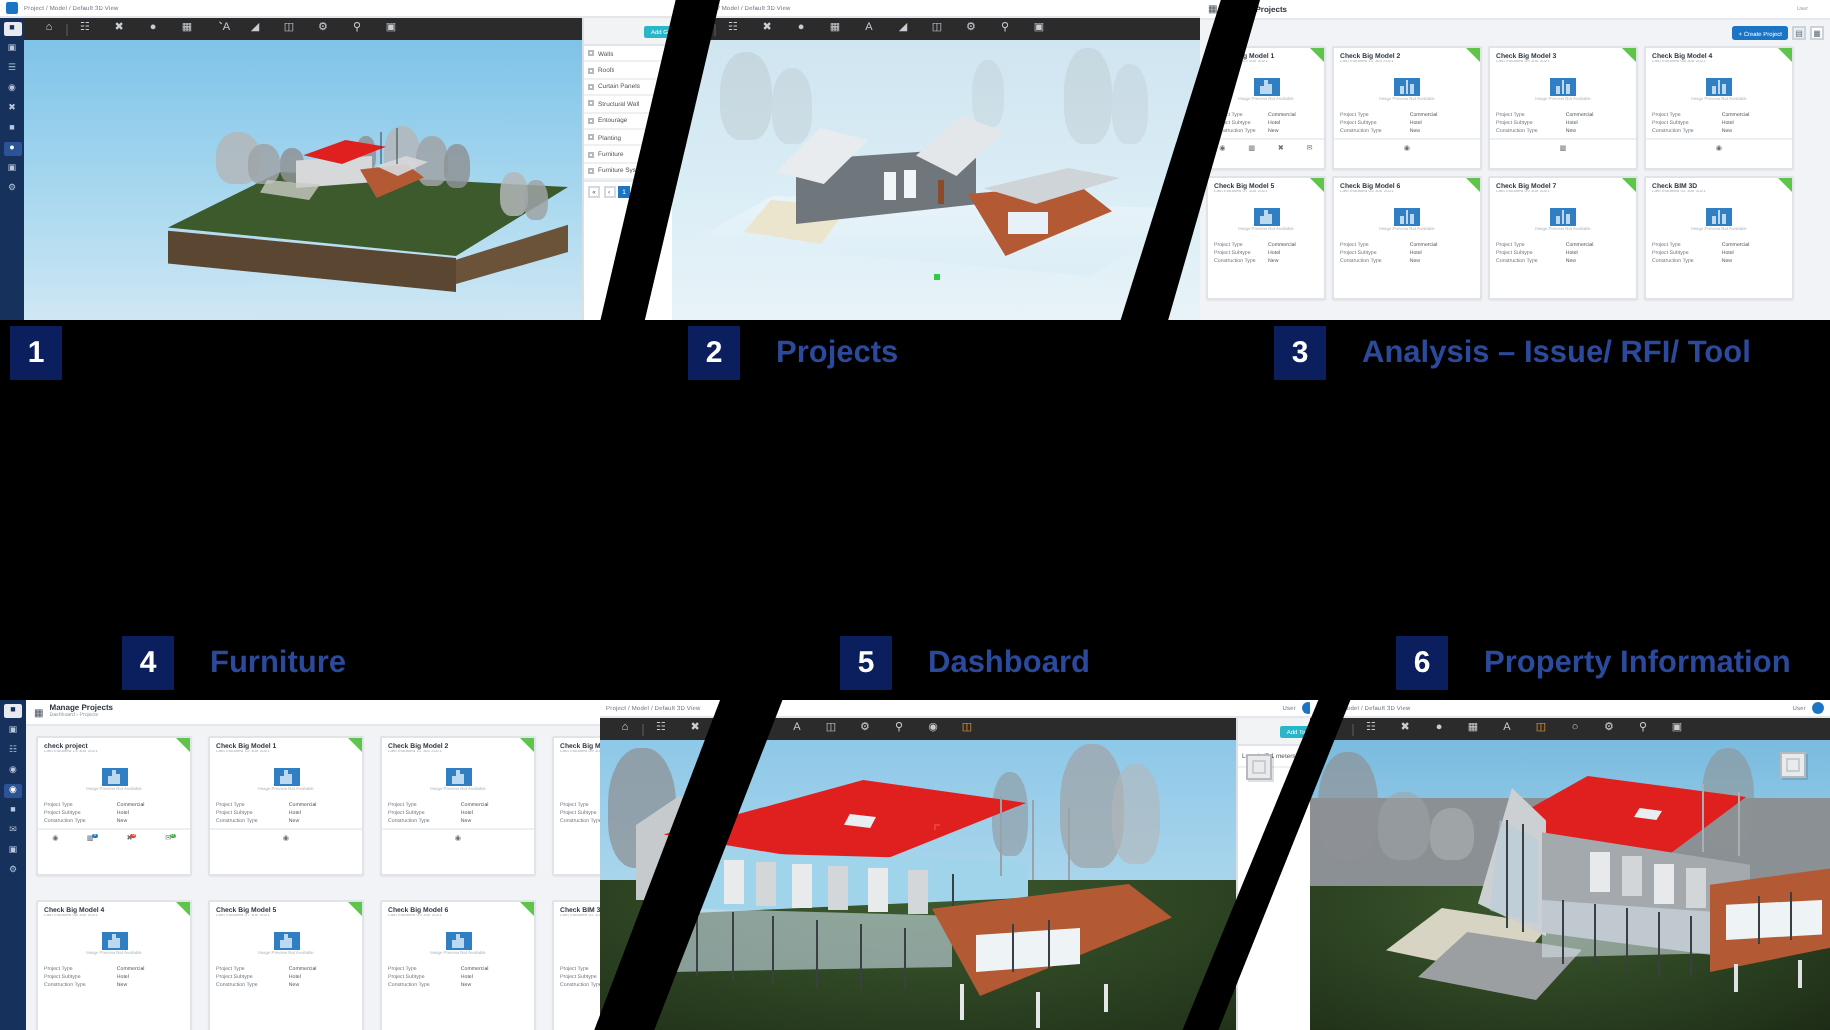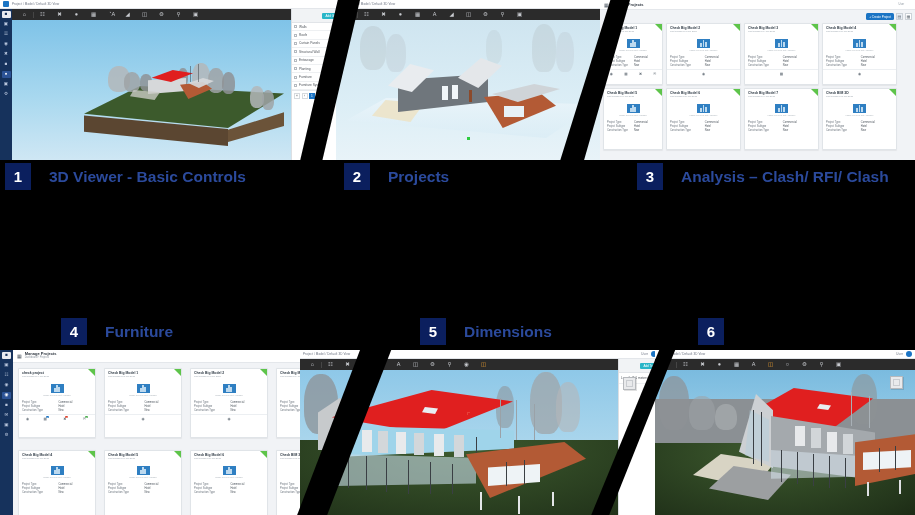--- a/index.html
+++ b/index.html
@@ -685,41 +685,41 @@
   </div>
 
   <div class="wedge" style="left:300px;top:0;width:60px;height:161px;
               clip-path:polygon(63% 0%,100% 0%,37% 100%,0% 100%);"></div>
   <div class="wedge" style="left:560px;top:0;width:70px;height:161px;
               clip-path:polygon(72% 0%,100% 0%,34% 100%,0% 100%);"></div>
   <div class="wedge" style="left:0;top:160px;width:915px;height:3px;"></div>
 
   <div class="cap-row" style="left:5px;top:163px;">
     <span class="cap-num">1</span>
-    <span class="cap-txt">3D Viewer - Basic Controls</span>
   </div>
   <div class="cap-row" style="left:344px;top:163px;">
     <span class="cap-num">2</span>
     <span class="cap-txt">Projects</span>
   </div>
   <div class="cap-row" style="left:637px;top:163px;">
     <span class="cap-num">3</span>
-    <span class="cap-txt">Analysis – Clash/ RFI/ Clash</span>
+    <span class="cap-txt">Analysis – Issue/ RFI/ Tool</span>
   </div>
 
   <div class="cap-row" style="left:61px;top:318px;">
     <span class="cap-num">4</span>
     <span class="cap-txt">Furniture</span>
   </div>
   <div class="cap-row" style="left:420px;top:318px;">
     <span class="cap-num">5</span>
-    <span class="cap-txt">Dimensions</span>
+    <span class="cap-txt">Dashboard</span>
   </div>
   <div class="cap-row" style="left:698px;top:318px;">
     <span class="cap-num">6</span>
+    <span class="cap-txt">Property Information</span>
   </div>
 
   <div class="panel" style="left:0;top:350px;width:320px;height:165px;">
     <div class="grid-page">
 
       <div class="rail" style="width:13px;">
         <span class="ricon logo">■</span>
         <span class="ricon">▣</span>
         <span class="ricon">☷</span>
         <span class="ricon">◉</span>

